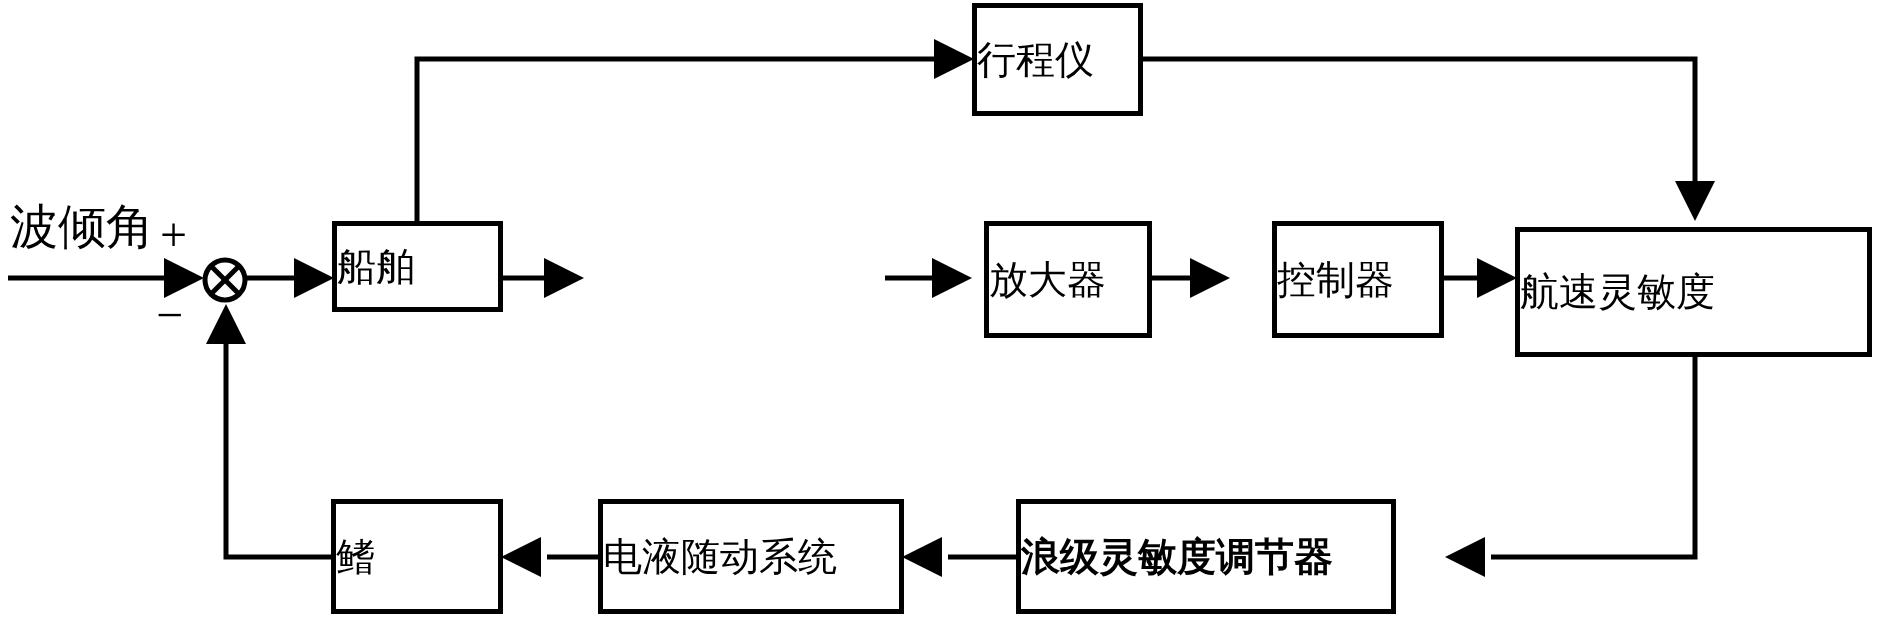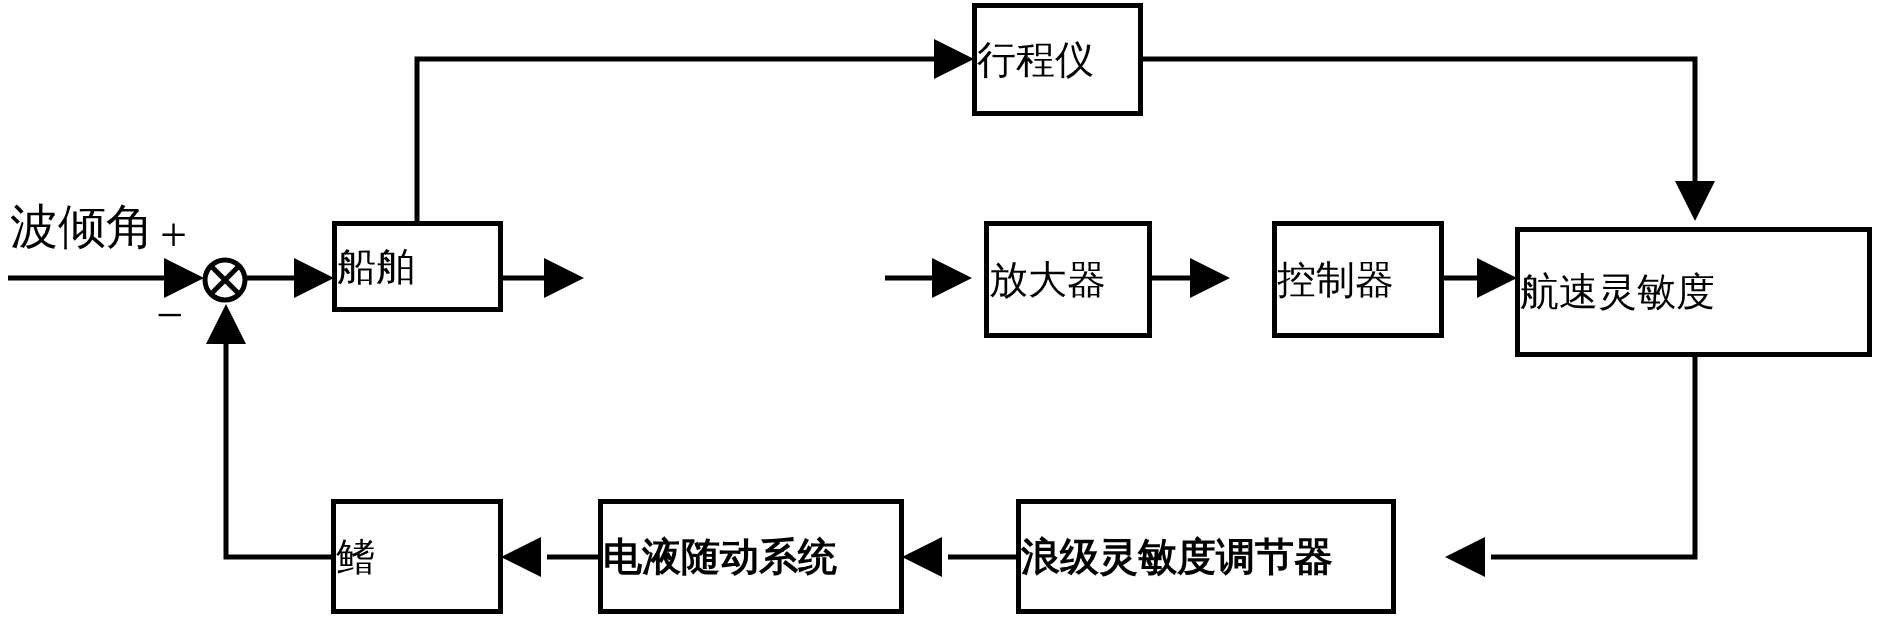--- a/index.html
+++ b/index.html
@@ -13,21 +13,21 @@
     display:flex;align-items:center;justify-content:flex-start;text-align:center;
     font-size:39px;line-height:56px;white-space:nowrap;
   }
   .blk-ship      {left:332px;top:221px;width:171px;height:91px;}
   .blk-gyro      {left:582px;top:221px;width:306px;height:117px;}
   .blk-amp       {left:970px;top:221px;width:168px;height:117px;margin-left:14px;}
   .blk-ctrl      {left:1228px;top:221px;width:172px;height:117px;margin-left:44px;}
   .blk-speed     {left:1515px;top:219px;width:357px;height:130px;margin-top:8px;}
   .blk-log       {left:972px;top:3px;width:171px;height:113px;}
   .blk-wave      {left:1016px;top:499px;width:380px;height:115px;font-weight:bold;}
-  .blk-servo     {left:598px;top:499px;width:306px;height:115px;font-weight:bold;}
+  .blk-servo     {left:598px;top:499px;width:306px;height:115px;}
   .blk-fin       {left:331px;top:499px;width:172px;height:115px;}
   .free-label{position:absolute;font-size:48px;line-height:50px;white-space:nowrap;}
   .lbl-input{left:10px;top:202px;}
   .lbl-plus {left:160px;top:210px;}
   .lbl-minus{left:156px;top:290px;}
 </style>
 </head>
 <body>
 
 <div class="diagram">

